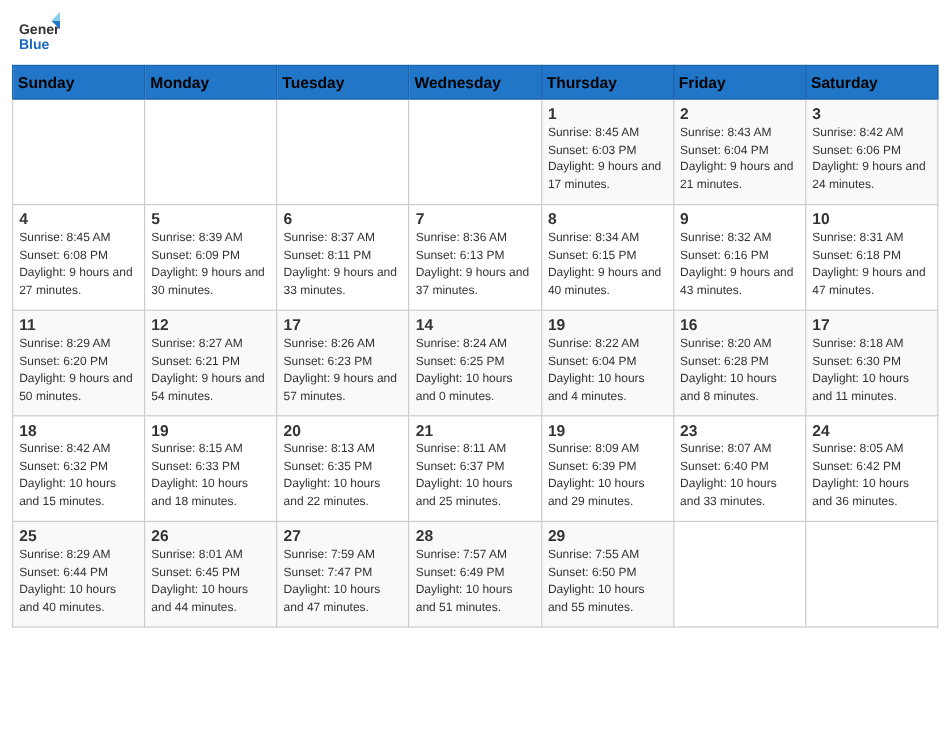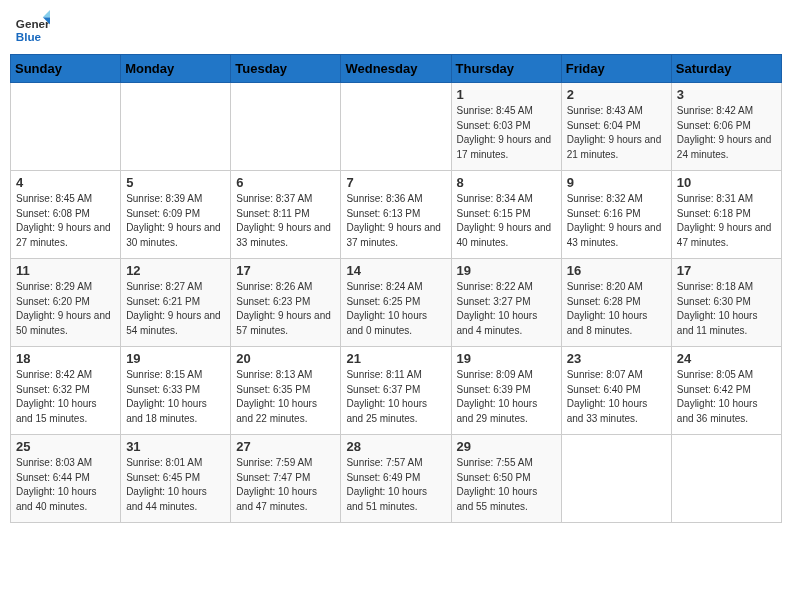--- a/index.html
+++ b/index.html
@@ -198,21 +198,21 @@
         </td>
         <td>
           <span class="day-number">14</span>
           <div class="day-info">Sunrise: 8:24 AM
 Sunset: 6:25 PM
 Daylight: 10 hours and 0 minutes.</div>
         </td>
         <td>
           <span class="day-number">19</span>
           <div class="day-info">Sunrise: 8:22 AM
-Sunset: 3:27 PM
+Sunset: 6:04 PM
 Daylight: 10 hours and 4 minutes.</div>
         </td>
         <td>
           <span class="day-number">16</span>
           <div class="day-info">Sunrise: 8:20 AM
 Sunset: 6:28 PM
 Daylight: 10 hours and 8 minutes.</div>
         </td>
         <td>
           <span class="day-number">17</span>
@@ -261,26 +261,26 @@
         <td>
           <span class="day-number">24</span>
           <div class="day-info">Sunrise: 8:05 AM
 Sunset: 6:42 PM
 Daylight: 10 hours and 36 minutes.</div>
         </td>
       </tr>
       <tr>
         <td>
           <span class="day-number">25</span>
-          <div class="day-info">Sunrise: 8:03 AM
+          <div class="day-info">Sunrise: 8:29 AM
 Sunset: 6:44 PM
 Daylight: 10 hours and 40 minutes.</div>
         </td>
         <td>
-          <span class="day-number">31</span>
+          <span class="day-number">26</span>
           <div class="day-info">Sunrise: 8:01 AM
 Sunset: 6:45 PM
 Daylight: 10 hours and 44 minutes.</div>
         </td>
         <td>
           <span class="day-number">27</span>
           <div class="day-info">Sunrise: 7:59 AM
 Sunset: 7:47 PM
 Daylight: 10 hours and 47 minutes.</div>
         </td>

